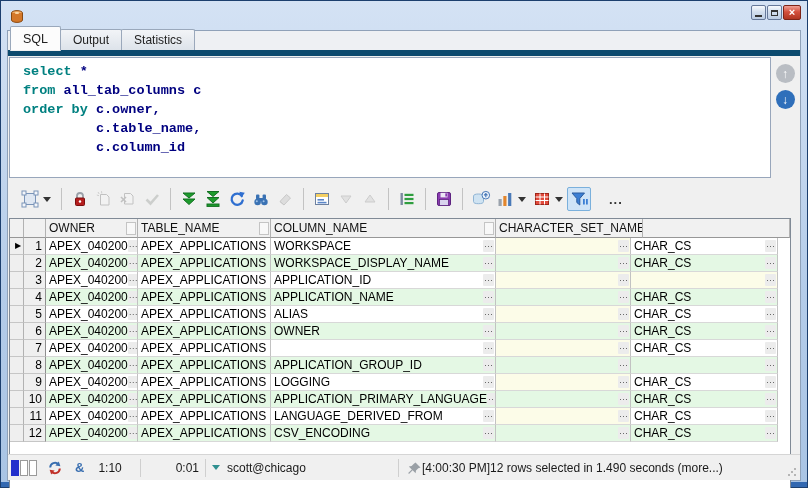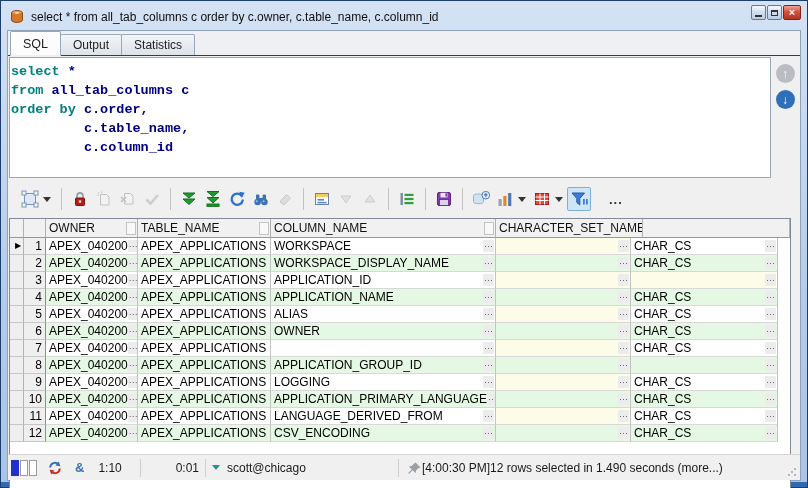--- a/index.html
+++ b/index.html
@@ -17,28 +17,28 @@
             background:linear-gradient(#f7fafd,#d3dfee 45%,#bccde4); cursor:default; }
   .winbtn.close { width:18px; background:linear-gradient(#f0a196,#d4503d 45%,#b03622); border-color:#7e2417; }
   .glyph-min { width:7px; height:2px; background:#333; margin-top:7px; }
   .glyph-max { width:7px; height:6px; border:1px solid #333; border-top-width:2px; }
   .glyph-close { color:#fff; font-size:11px; font-weight:bold; line-height:1; }
 
   
   .client { position:absolute; left:7px; right:7px; top:30px; bottom:7px; background:#f0f0f0; border:1px solid #8fa1b8; }
 
   
-  .tabbar { position:absolute; left:0; top:0; right:0; height:25px; display:flex; align-items:flex-end; padding-left:2px; border-bottom:1px solid #0c4a6e; background:#eef0f3; }
+  .tabbar { position:absolute; left:0; top:0; right:0; height:25px; display:flex; align-items:flex-end; padding-left:2px; border-bottom:6px solid #0c4a6e; background:#eef0f3; }
   .tab { height:21px; padding:0 12px; display:flex; align-items:center; font-size:12px; color:#222;
          border:1px solid #9aa8bb; border-bottom:none; background:linear-gradient(#f2f4f7,#dde3ea); margin-right:-1px; border-radius:2px 2px 0 0; }
   .tab.active { height:25px; background:#fcfcfc; font-size:12.5px; margin-bottom:-1px; border-bottom:1px solid #f0f0f0; z-index:2; }
 
   
   .editor-panel { position:absolute; left:1px; top:26px; width:762px; height:121px; background:#fff; border:1px solid #98a6bb; }
-  .code { padding:6px 0 0 1px; font-family:"Liberation Mono","DejaVu Sans Mono",monospace; font-size:13.5px; font-weight:bold; }
+  .code { padding:6px 0 0 13px; font-family:"Liberation Mono","DejaVu Sans Mono",monospace; font-size:13.5px; font-weight:bold; }
   .code-line { height:19px; white-space:pre; }
   .tok-keyword { color:#008080; }
   .tok-plain { color:#000080; }
   .scrollbtns { position:absolute; right:4px; top:33px; width:22px; display:flex; flex-direction:column; gap:7px; align-items:center; }
   .circlebtn { width:19px; height:19px; border-radius:50%; display:flex; align-items:center; justify-content:center;
                color:#fff; font-size:12px; font-weight:bold; line-height:1; }
   .circlebtn.up { background:#b9bdc3; }
   .circlebtn.down { background:#2f6fba; }
 
   
@@ -93,21 +93,20 @@
 <div class="screen">
   <div class="frame-inner"></div>
   <div class="frame-bottom"></div>
 
   <div class="titlebar">
     <svg width="16" height="16" viewBox="0 0 16 16">
       <ellipse cx="8" cy="4" rx="5.5" ry="2.4" fill="#f2a95f" stroke="#8a4a12"></ellipse>
       <path d="M2.5 4 v7 a5.5 2.4 0 0 0 11 0 v-7" fill="#d4782a" stroke="#8a4a12"></path>
       <ellipse cx="8" cy="4" rx="2.2" ry="1" fill="#fbd9a8"></ellipse>
     </svg>
-    <span class="title-text">select * from all_tab_columns c order by c.owner, c.table_name, c.column_id</span>
   </div>
   <div class="winbtns">
     <div class="winbtn">
         <span class="glyph-min"></span>
       </div>
     <div class="winbtn">
         <span class="glyph-max"></span>
       </div>
     <div class="winbtn close">
         <span class="glyph-close">×</span>
@@ -125,21 +124,21 @@
         </div>
       <div class="tab">
           <span>Statistics</span>
         </div>
     </div>
 
     <div class="editor-panel">
       <div class="code">
           <div class="code-line"><span class="tok-keyword">select</span><span class="tok-plain"> *</span></div>
           <div class="code-line"><span class="tok-keyword">from</span><span class="tok-plain"> all_tab_columns c</span></div>
-          <div class="code-line"><span class="tok-keyword">order by</span><span class="tok-plain"> c.order,</span></div>
+          <div class="code-line"><span class="tok-keyword">order by</span><span class="tok-plain"> c.owner,</span></div>
           <div class="code-line"><span class="tok-plain">         c.table_name,</span></div>
           <div class="code-line"><span class="tok-plain">         c.column_id</span></div>
         </div>
     </div>
     <div class="scrollbtns">
       <div class="circlebtn up">
           <span>↑</span>
         </div>
       <div class="circlebtn down">
           <span>↓</span>

